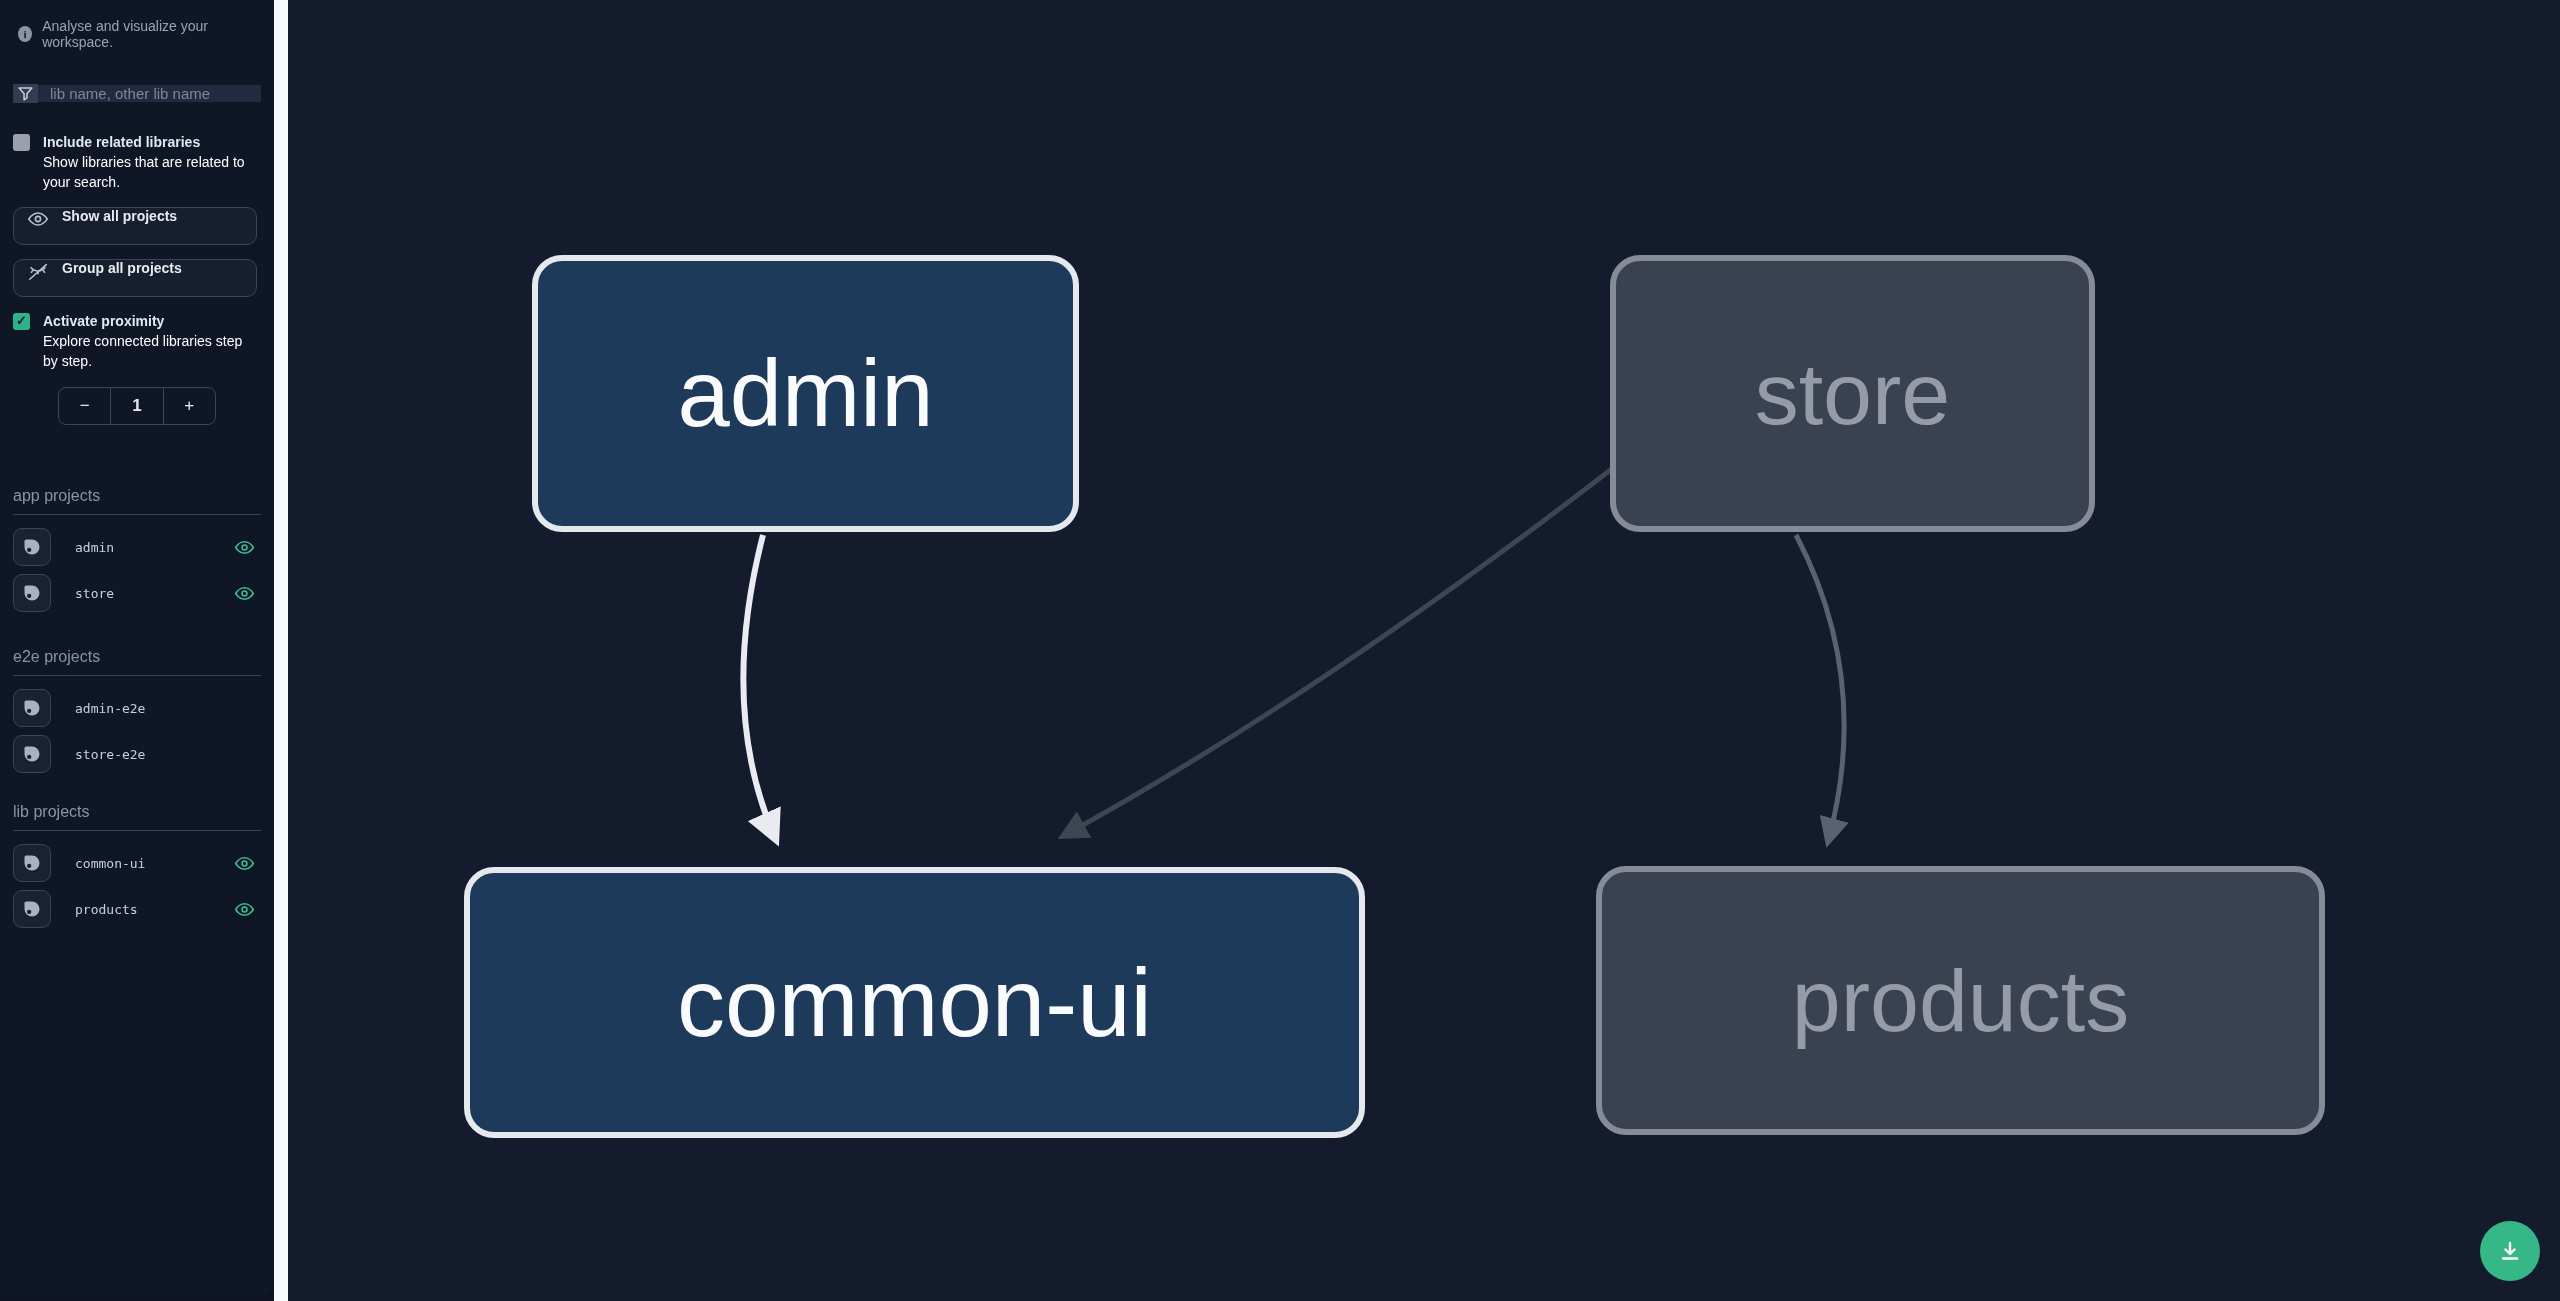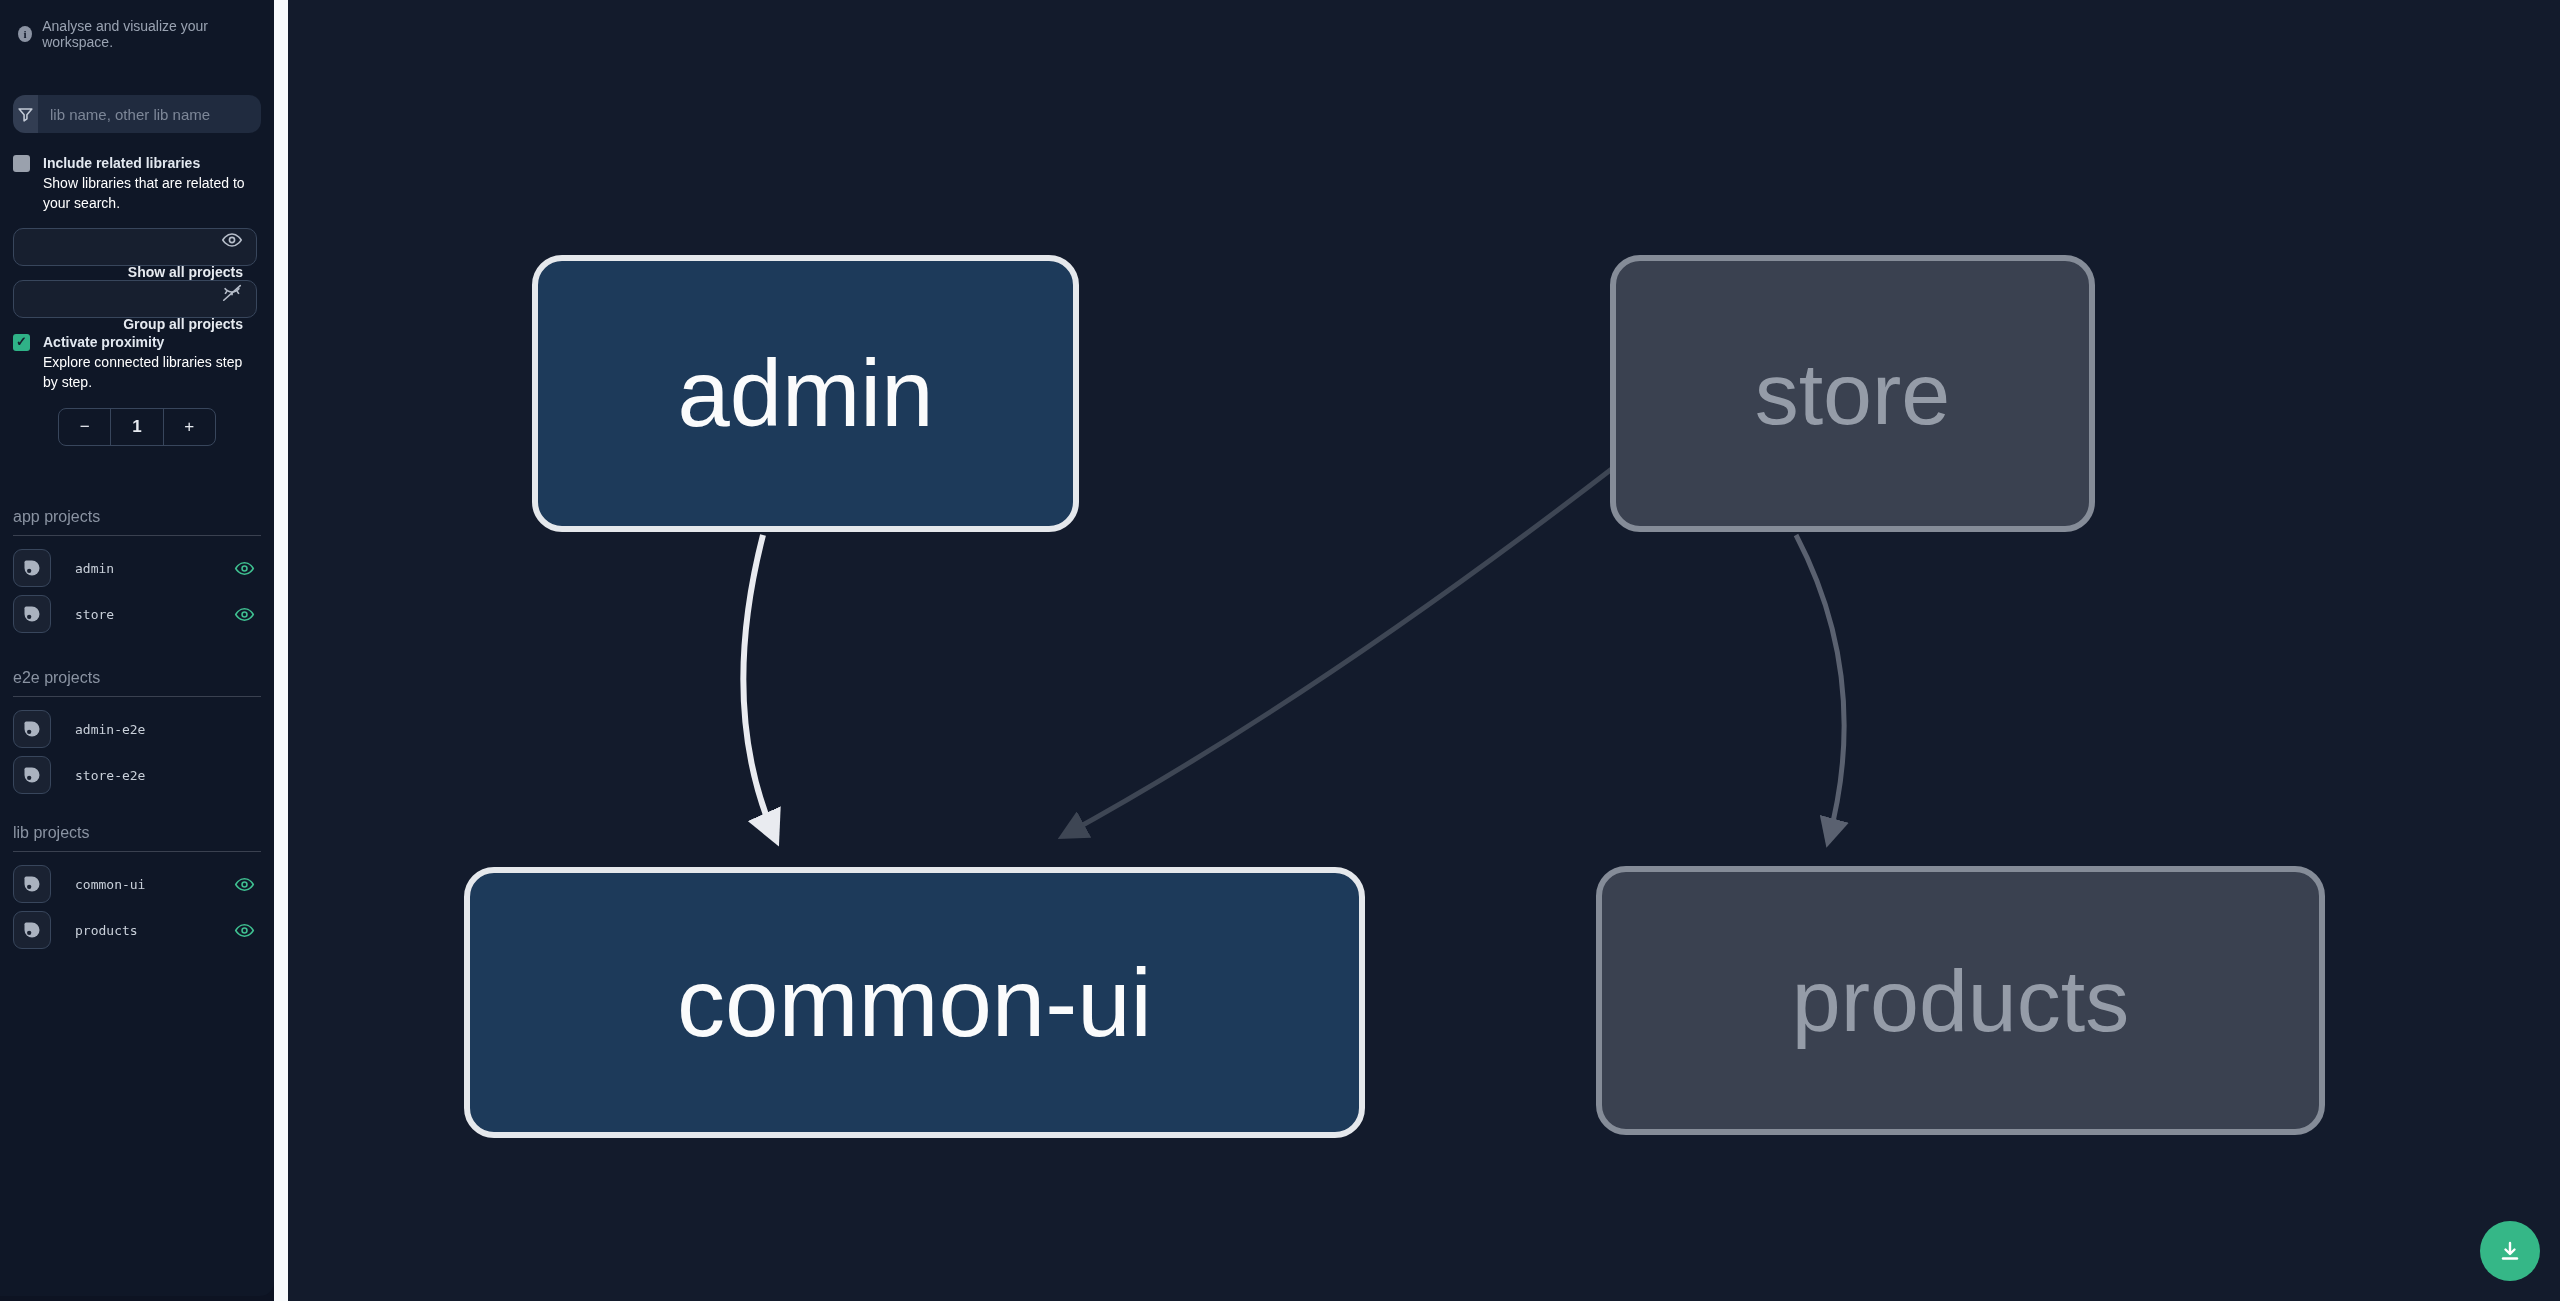--- a/index.html
+++ b/index.html
@@ -23,42 +23,42 @@
   .monitor-ico { margin-left:4px; display:flex; }
 
   
   .intro { display:flex; align-items:center; gap:10px; margin:18px 18px 0; }
   .info-ico { width:16px; height:16px; border-radius:50%; background:#8b93a3; color:#0f1727;
               font-size:11px; font-weight:bold; display:flex; align-items:center; justify-content:center;
               font-family:"Liberation Serif", serif; }
   .intro-text { color:#9aa3b2; font-size:14px; }
 
   
-  .filter { margin:45px 13px 0; height:38px; display:flex; border-radius:12px; overflow:hidden; }
+  .filter { margin:24px 13px 0; height:38px; display:flex; border-radius:12px; overflow:hidden;align-items:center; }
   .filter-icon-cell { width:42px; background:#323d52; display:flex; align-items:center; justify-content:center; }
   .filter input { flex:1; background:#202b3f; border:none; outline:none; color:#e2e8f0;
                   font-size:15px; padding:0 12px; font-family:"Liberation Sans", sans-serif; }
   .filter input::placeholder { color:#7d8798; }
 
   
   .opt { display:flex; margin:20px 13px 0; gap:13px; }
   .cb { width:17px; height:17px; border-radius:3px; flex:0 0 auto; margin-top:2px;
         display:flex; align-items:center; justify-content:center; font-size:13px; font-weight:bold; }
   .cb-gray  { background:#9aa1ad; color:transparent; }
   .cb-white { background:#ffffff; color:transparent; }
   .cb-teal  { background:#2fb287; color:transparent; }
   .cb.checked { color:#17202e; }
   .cb.checked::after { content:"✓"; margin-top:-1px; }
   .opt-label { color:#e2e8f0; font-size:14px; font-weight:bold; line-height:20px; }
   .opt-desc  { color:#ffffff; font-size:14px; line-height:1.45; max-width:205px; }
 
   
   .btn { margin:14px 13px 0; width:244px; height:38px; border:1px solid #38465c; border-radius:10px;
-         background:#171f2f; display:flex; align-items:flex-end; gap:13px; padding:0 13px;
-         color:#e6eaf0; font-size:14px; font-weight:bold; cursor:pointer;flex-direction:column; }
+         background:#171f2f; display:flex; align-items:flex-start; gap:13px; padding:0 13px;
+         color:#e6eaf0; font-size:14px; font-weight:bold; cursor:pointer; }
   .btn:first-of-type { margin-top:38px; }
   .btn svg { flex:0 0 auto; }
 
   
   .stepper { margin:16px 0 0 58px; width:158px; height:38px; border:1px solid #38465c;
              border-radius:8px; display:flex; overflow:hidden; }
   .stepper > div { flex:1; display:flex; align-items:center; justify-content:center;
                    color:#e6eaf0; font-size:17px; }
   .step-val { border-left:1px solid #38465c; border-right:1px solid #38465c; font-weight:bold; }
 

